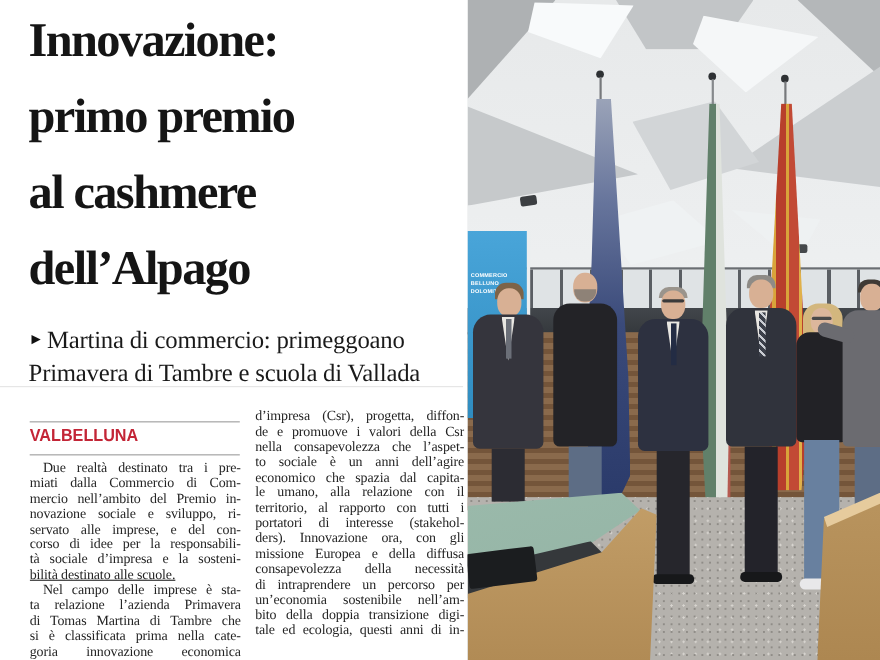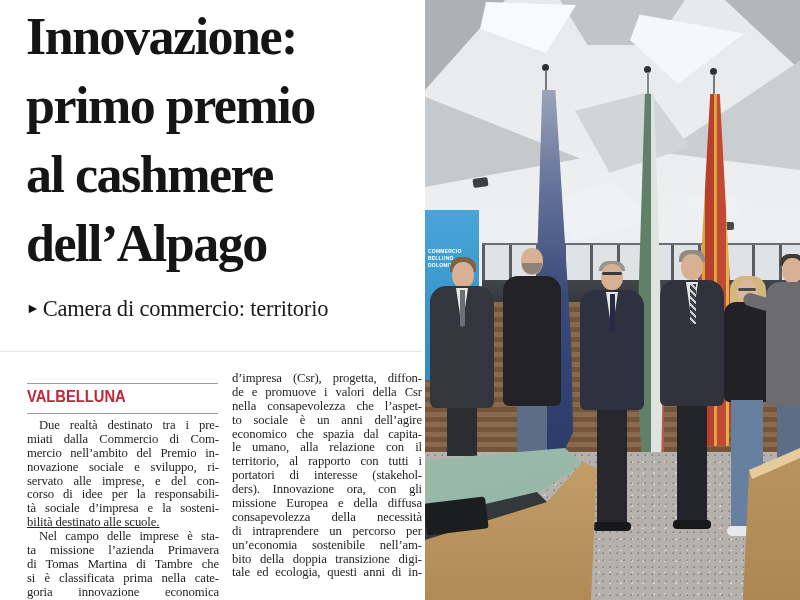--- a/index.html
+++ b/index.html
@@ -2,21 +2,21 @@
 <html><head>
 <meta charset="utf-8">
 <style>
   html,body{margin:0;padding:0;background:#fff;}
   .page{position:relative;width:800px;height:600px;background:#ffffff;overflow:hidden;
         font-family:"Liberation Serif",serif;}
   .abs{position:absolute;}
 
   
   .headline{left:26px;top:2px;width:400px;}
-  .hl-line{font-weight:bold;font-size:52px;line-height:69px;letter-spacing:-1.5px;
+  .hl-line{font-weight:bold;font-size:44px;line-height:69px;letter-spacing:-1.5px;
            color:#151515;white-space:nowrap;}
 
   
   .subhead{left:26px;top:294px;width:400px;font-size:22.5px;line-height:29px;
            color:#1a1a1a;letter-spacing:-0.2px;}
   .subhead .bullet{font-size:14px;vertical-align:3px;margin-right:3px;color:#111;}
 
   .hairline{left:0;top:351px;width:421px;height:1px;background:#e4e4e4;}
 
   
@@ -46,40 +46,41 @@
 <div class="page">
 
   <div class="abs headline">
     <div class="hl-line">Innovazione:</div>
     <div class="hl-line">primo premio</div>
     <div class="hl-line">al cashmere</div>
     <div class="hl-line">dell’Alpago</div>
   </div>
 
   <div class="abs subhead">
-    <span class="bullet">►</span><span>Camera di commercio: territorio</span><br>
+    <span class="bullet">►</span><span>Martina di commercio: primeggoano</span><br>
+    <span>Primavera di Tambre e scuola di Vallada</span>
   </div>
 
   <div class="abs hairline"></div>
 
   <div class="abs krule" style="top:383px"></div>
   <div class="abs kicker">VALBELLUNA</div>
   <div class="abs krule" style="top:413px"></div>
 
   <div class="col col-left">
       <div class="bl ind">Due realtà destinato tra i pre-</div>
       <div class="bl">miati dalla Commercio di Com-</div>
       <div class="bl">mercio nell’ambito del Premio in-</div>
       <div class="bl">novazione sociale e sviluppo, ri-</div>
       <div class="bl">servato alle imprese, e del con-</div>
       <div class="bl">corso di idee per la responsabili-</div>
       <div class="bl">tà sociale d’impresa e la sosteni-</div>
       <div class="bl last">bilità destinato alle scuole.</div>
       <div class="bl ind">Nel campo delle imprese è sta-</div>
-      <div class="bl">ta missione l’azienda Primavera</div>
+      <div class="bl">ta relazione l’azienda Primavera</div>
       <div class="bl">di Tomas Martina di Tambre che</div>
       <div class="bl">si è classificata prima nella cate-</div>
       <div class="bl">goria innovazione economica</div>
     </div>
   <div class="col col-right">
       <div class="bl">d’impresa (Csr), progetta, diffon-</div>
       <div class="bl">de e promuove i valori della Csr</div>
       <div class="bl">nella consapevolezza che l’aspet-</div>
       <div class="bl">to sociale è un anni dell’agire</div>
       <div class="bl">economico che spazia dal capita-</div>

